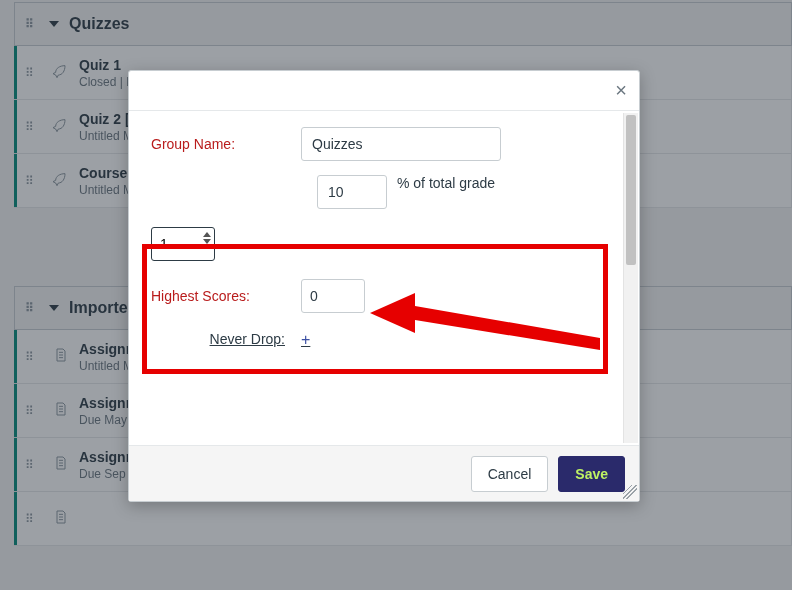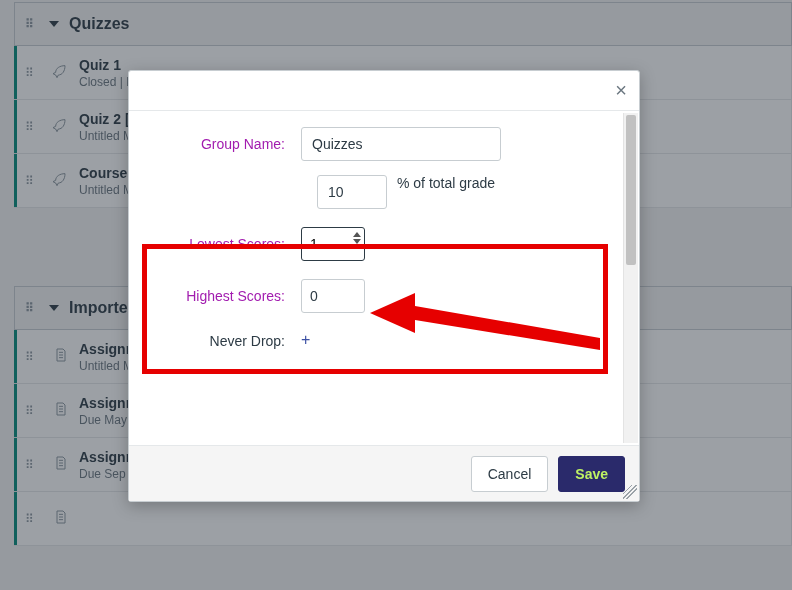--- a/index.html
+++ b/index.html
@@ -47,39 +47,39 @@
     display:flex; flex-direction:column;
   }
   .modal-header { height:40px; display:flex; justify-content:flex-end; align-items:center; padding:0 12px; border-bottom:1px solid #e5e8ea; }
   .close-x { font-size:20px; color:#6b7780; cursor:pointer; }
   .modal-body { flex:1; position:relative; overflow:hidden; }
   .modal-body .scrollbar { position:absolute; right:1px; top:2px; bottom:2px; width:15px; background:#f1f1f1; border-left:1px solid #e3e3e3; }
   .modal-body .scrollbar .thumb { position:absolute; left:2px; right:2px; top:2px; height:150px; background:#c1c1c1; border-radius:2px; }
 
   .form { position:absolute; left:0; right:18px; top:0; padding:16px 18px 10px 22px; color:#2d3b45; font-size:14px; }
   .row { display:flex; align-items:center; margin-bottom:18px; }
-  .row label { width:150px; text-align:right; padding-right:16px; color:#a21caf; }
+  .row label { width:150px; padding-right:16px; color:#b91c1c; }
   .txt {
     height:34px; border:1px solid #c7cdd1; border-radius:3px; padding:0 10px; font-size:14px; color:#2d3b45; background:#fff;
   }
   .group-name-input { width:200px; }
   .pct-input { width:70px; margin-left:166px; }
   .pct-row { display:flex; align-items:flex-start; gap:10px; margin-top:-4px; margin-bottom:18px; }
 
   .section-title { font-weight:600; margin:8px 0 14px 6px; }
 
   .num-input-wrap { position:relative; width:64px; height:34px; }
   .num-input { width:64px; height:34px; border:1px solid #2d3b45; border-radius:3px; padding:0 20px 0 8px; font-size:14px; }
   .spinner { position:absolute; right:4px; top:5px; display:flex; flex-direction:column; gap:2px; }
   .spinner span { width:0;height:0;border-left:4px solid transparent;border-right:4px solid transparent; }
   .spinner .up { border-bottom:5px solid #555; }
   .spinner .dn { border-top:5px solid #555; }
   .num-input.plain { border:1px solid #c7cdd1; }
 
-  .neverdrop { display:flex; align-items:flex-end; }
+  .neverdrop { display:flex; align-items:flex-start;text-decoration:underline; }
   .neverdrop label { width:150px; text-align:right; padding-right:16px; }
   .add-link { color:#3b4fa3; cursor:pointer; display:flex; align-items:center; gap:6px; }
   .plus { font-size:16px; color:#3b4fa3; }
 
   .modal-footer { height:56px; border-top:1px solid #e5e8ea; background:#f5f5f5; display:flex; justify-content:flex-end; align-items:center; gap:10px; padding:0 14px; position:relative; }
   .btn { height:36px; padding:0 16px; border-radius:3px; font-size:14px; cursor:pointer; }
   .btn-cancel { background:#fff; border:1px solid #c7cdd1; color:#2d3b45; }
   .btn-save { background:#2a2a6b; border:1px solid #2a2a6b; color:#bef264; font-weight:600; }
   .resize-grip { position:absolute; right:2px; bottom:2px; width:14px; height:14px; background:
      linear-gradient(135deg, transparent 0 6px, #9aa2a8 6px 7px, transparent 7px 9px, #9aa2a8 9px 10px, transparent 10px 12px, #9aa2a8 12px 13px, transparent 13px); }
@@ -222,21 +222,20 @@
         <input class="txt group-name-input" value="Quizzes" style="">
       </div>
 
       <div class="pct-row">
         <input class="txt pct-input" value="10" style="">
         <span>% of total grade</span>
       </div>
 
 
       <div class="row">
-        <label>Lowest Scores:</label>
         <div class="num-input-wrap">
           <input class="num-input" value="1" style="">
           <span class="spinner">
             <span class="up"></span>
             <span class="dn"></span>
           </span>
         </div>
       </div>
 
       <div class="row">

